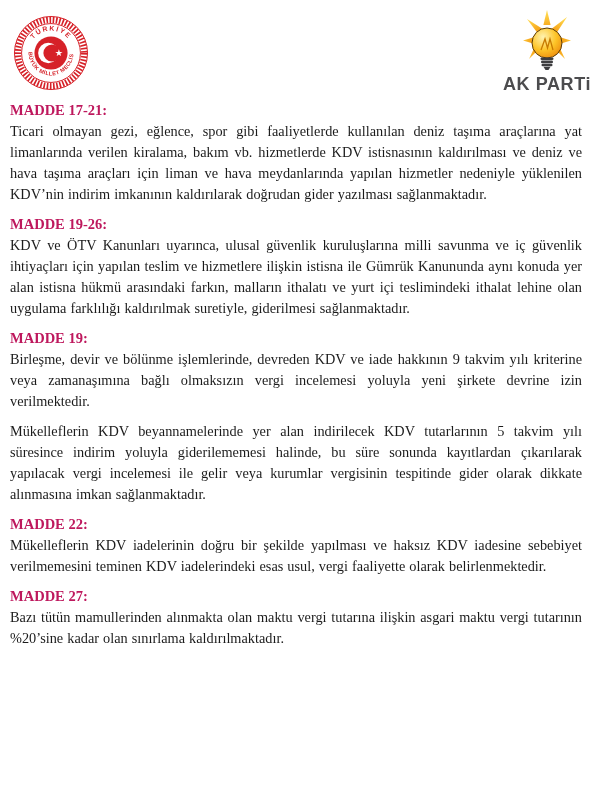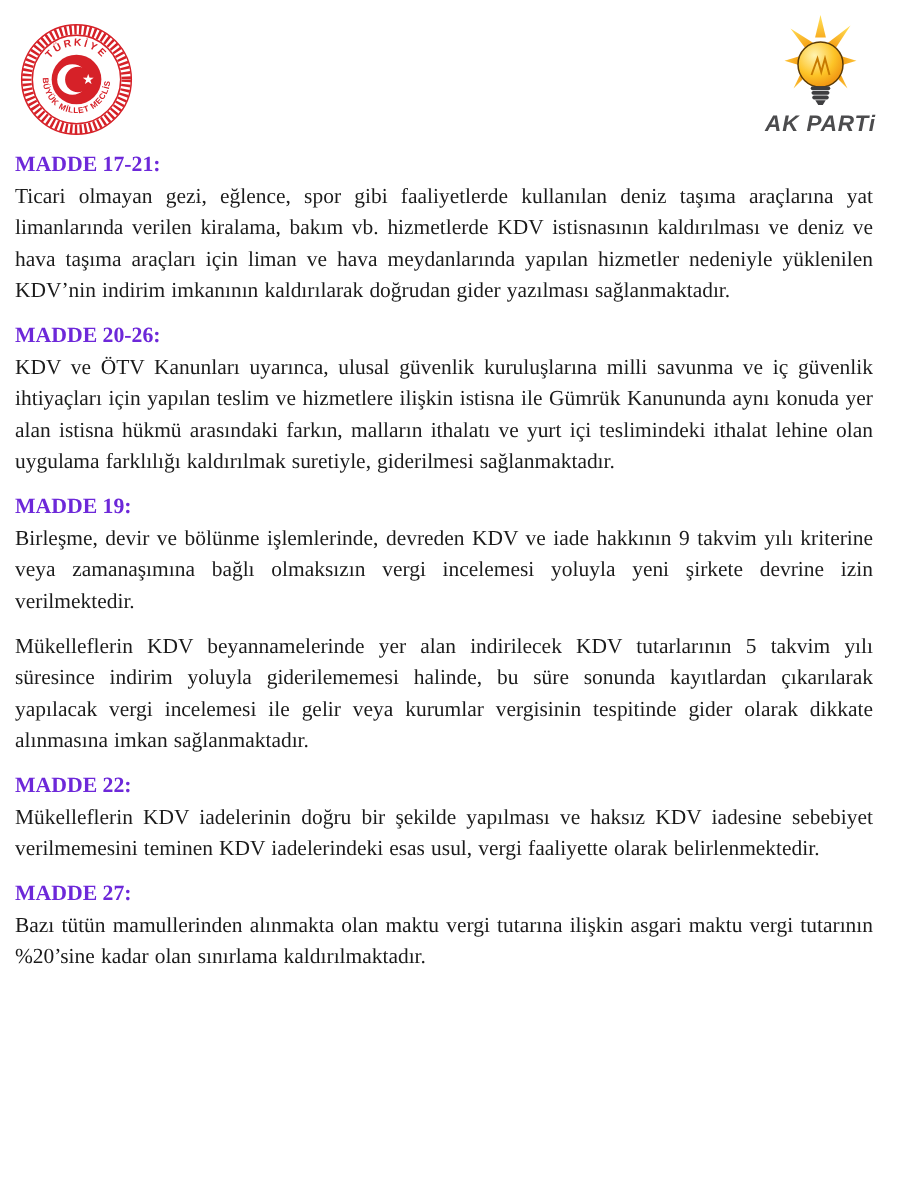--- a/index.html
+++ b/index.html
@@ -22,37 +22,36 @@
   }
   .seal-wrap { width: 80px; }
   .akparti-wrap {
     width: 74px;
     display: flex;
     flex-direction: column;
     align-items: center;
   }
   .ak-label {
     font-family: "Liberation Sans", sans-serif;
-    font-size: 15px;
+    font-size: 18px;
     font-weight: bold;
     color: #4c4c4e;
     letter-spacing: 0.6px;
     margin-top: 1px;
     white-space: nowrap;
-    font-style: italic;
   }
   .content {
     padding: 0 18px 0 10px;
   }
   section h2 {
     font-size: 14.5px;
     line-height: 21px;
     font-weight: bold;
     margin: 0;
-    color: #6d28d9;
+    color: #be185d;
   }
   section p {
     font-size: 14.3px;
     line-height: 21px;
     margin: 0 0 9px 0;
     text-align: justify;
     word-spacing: 0.5px;
   }
   section:last-child p { margin-bottom: 0; }
   .seal-text { font-family: "Liberation Sans", sans-serif; font-weight: bold; }
@@ -123,21 +122,21 @@
 
   </div>
 
   <main class="content">
   <section>
     <h2>MADDE 17-21:</h2>
     <p>Ticari olmayan gezi, eğlence, spor gibi faaliyetlerde kullanılan deniz taşıma araçlarına yat limanlarında verilen kiralama, bakım vb. hizmetlerde KDV istisnasının kaldırılması ve deniz ve hava taşıma araçları için liman ve hava meydanlarında yapılan hizmetler nedeniyle yüklenilen KDV’nin indirim imkanının kaldırılarak doğrudan gider yazılması sağlanmaktadır.</p>
   </section>
 
   <section>
-    <h2>MADDE 20-26:</h2>
+    <h2>MADDE 19-26:</h2>
     <p>KDV ve ÖTV Kanunları uyarınca, ulusal güvenlik kuruluşlarına milli savunma ve iç güvenlik ihtiyaçları için yapılan teslim ve hizmetlere ilişkin istisna ile Gümrük Kanununda aynı konuda yer alan istisna hükmü arasındaki farkın, malların ithalatı ve yurt içi teslimindeki ithalat lehine olan uygulama farklılığı kaldırılmak suretiyle, giderilmesi sağlanmaktadır.</p>
   </section>
 
   <section>
     <h2>MADDE 19:</h2>
     <p>Birleşme, devir ve bölünme işlemlerinde, devreden KDV ve iade hakkının 9 takvim yılı kriterine veya zamanaşımına bağlı olmaksızın vergi incelemesi yoluyla yeni şirkete devrine izin verilmektedir.</p>
   </section>
 
   <section>
     <p>Mükelleflerin KDV beyannamelerinde yer alan indirilecek KDV tutarlarının 5 takvim yılı süresince indirim yoluyla giderilememesi halinde, bu süre sonunda kayıtlardan çıkarılarak yapılacak vergi incelemesi ile gelir veya kurumlar vergisinin tespitinde gider olarak dikkate alınmasına imkan sağlanmaktadır.</p>

